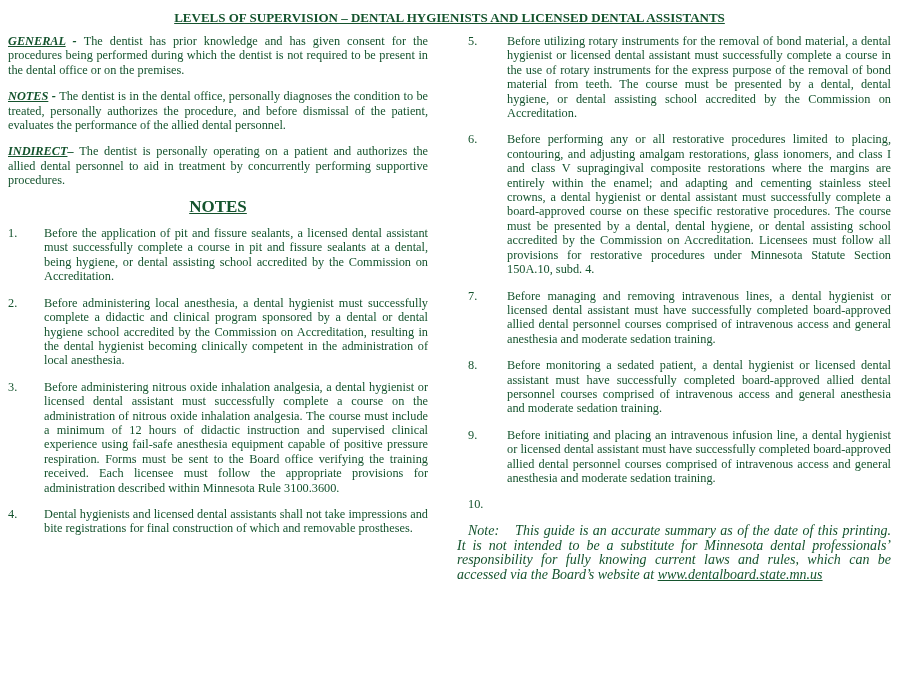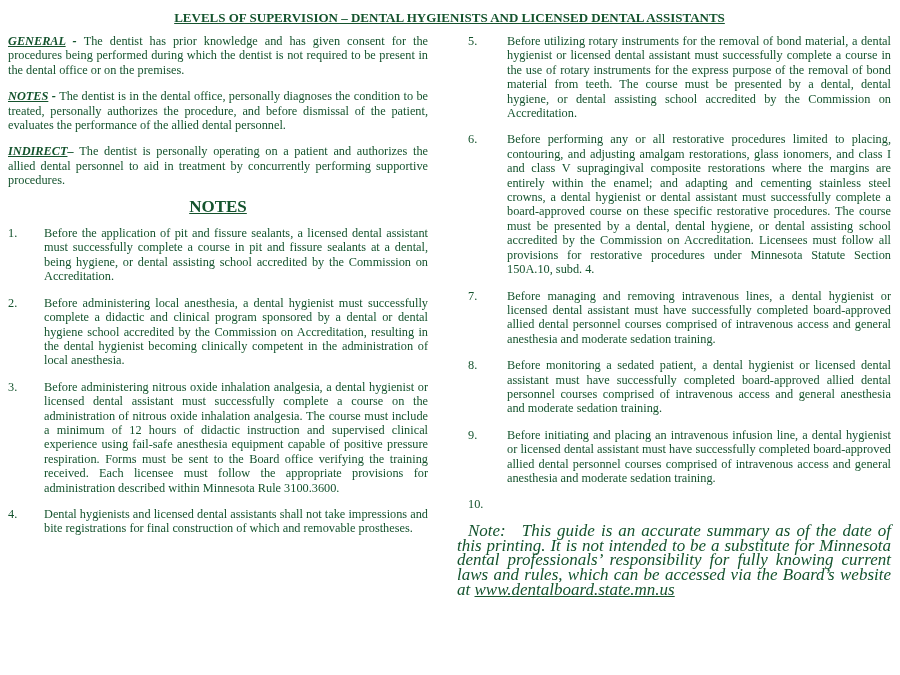--- a/index.html
+++ b/index.html
@@ -50,21 +50,21 @@
   .col-left .note-item .note-num { width: 36px; flex: none; }
   .col-right .note-item { padding-left: 11px; }
   .col-right .note-item .note-num { width: 39px; flex: none; }
   .note-text {
     flex: 1;
     text-align: justify;
   }
   .footnote {
     margin: 6px 0 0 0;
     font-style: italic;
-    font-size: 17px;
+    font-size: 14px;
     line-height: 14.8px;
     text-align: justify;
     text-indent: 11px;
   }
   .fn-label { margin-right: 16px; }
   .fn-link {
     color: inherit;
     text-decoration: underline;
     cursor: pointer;
   }

